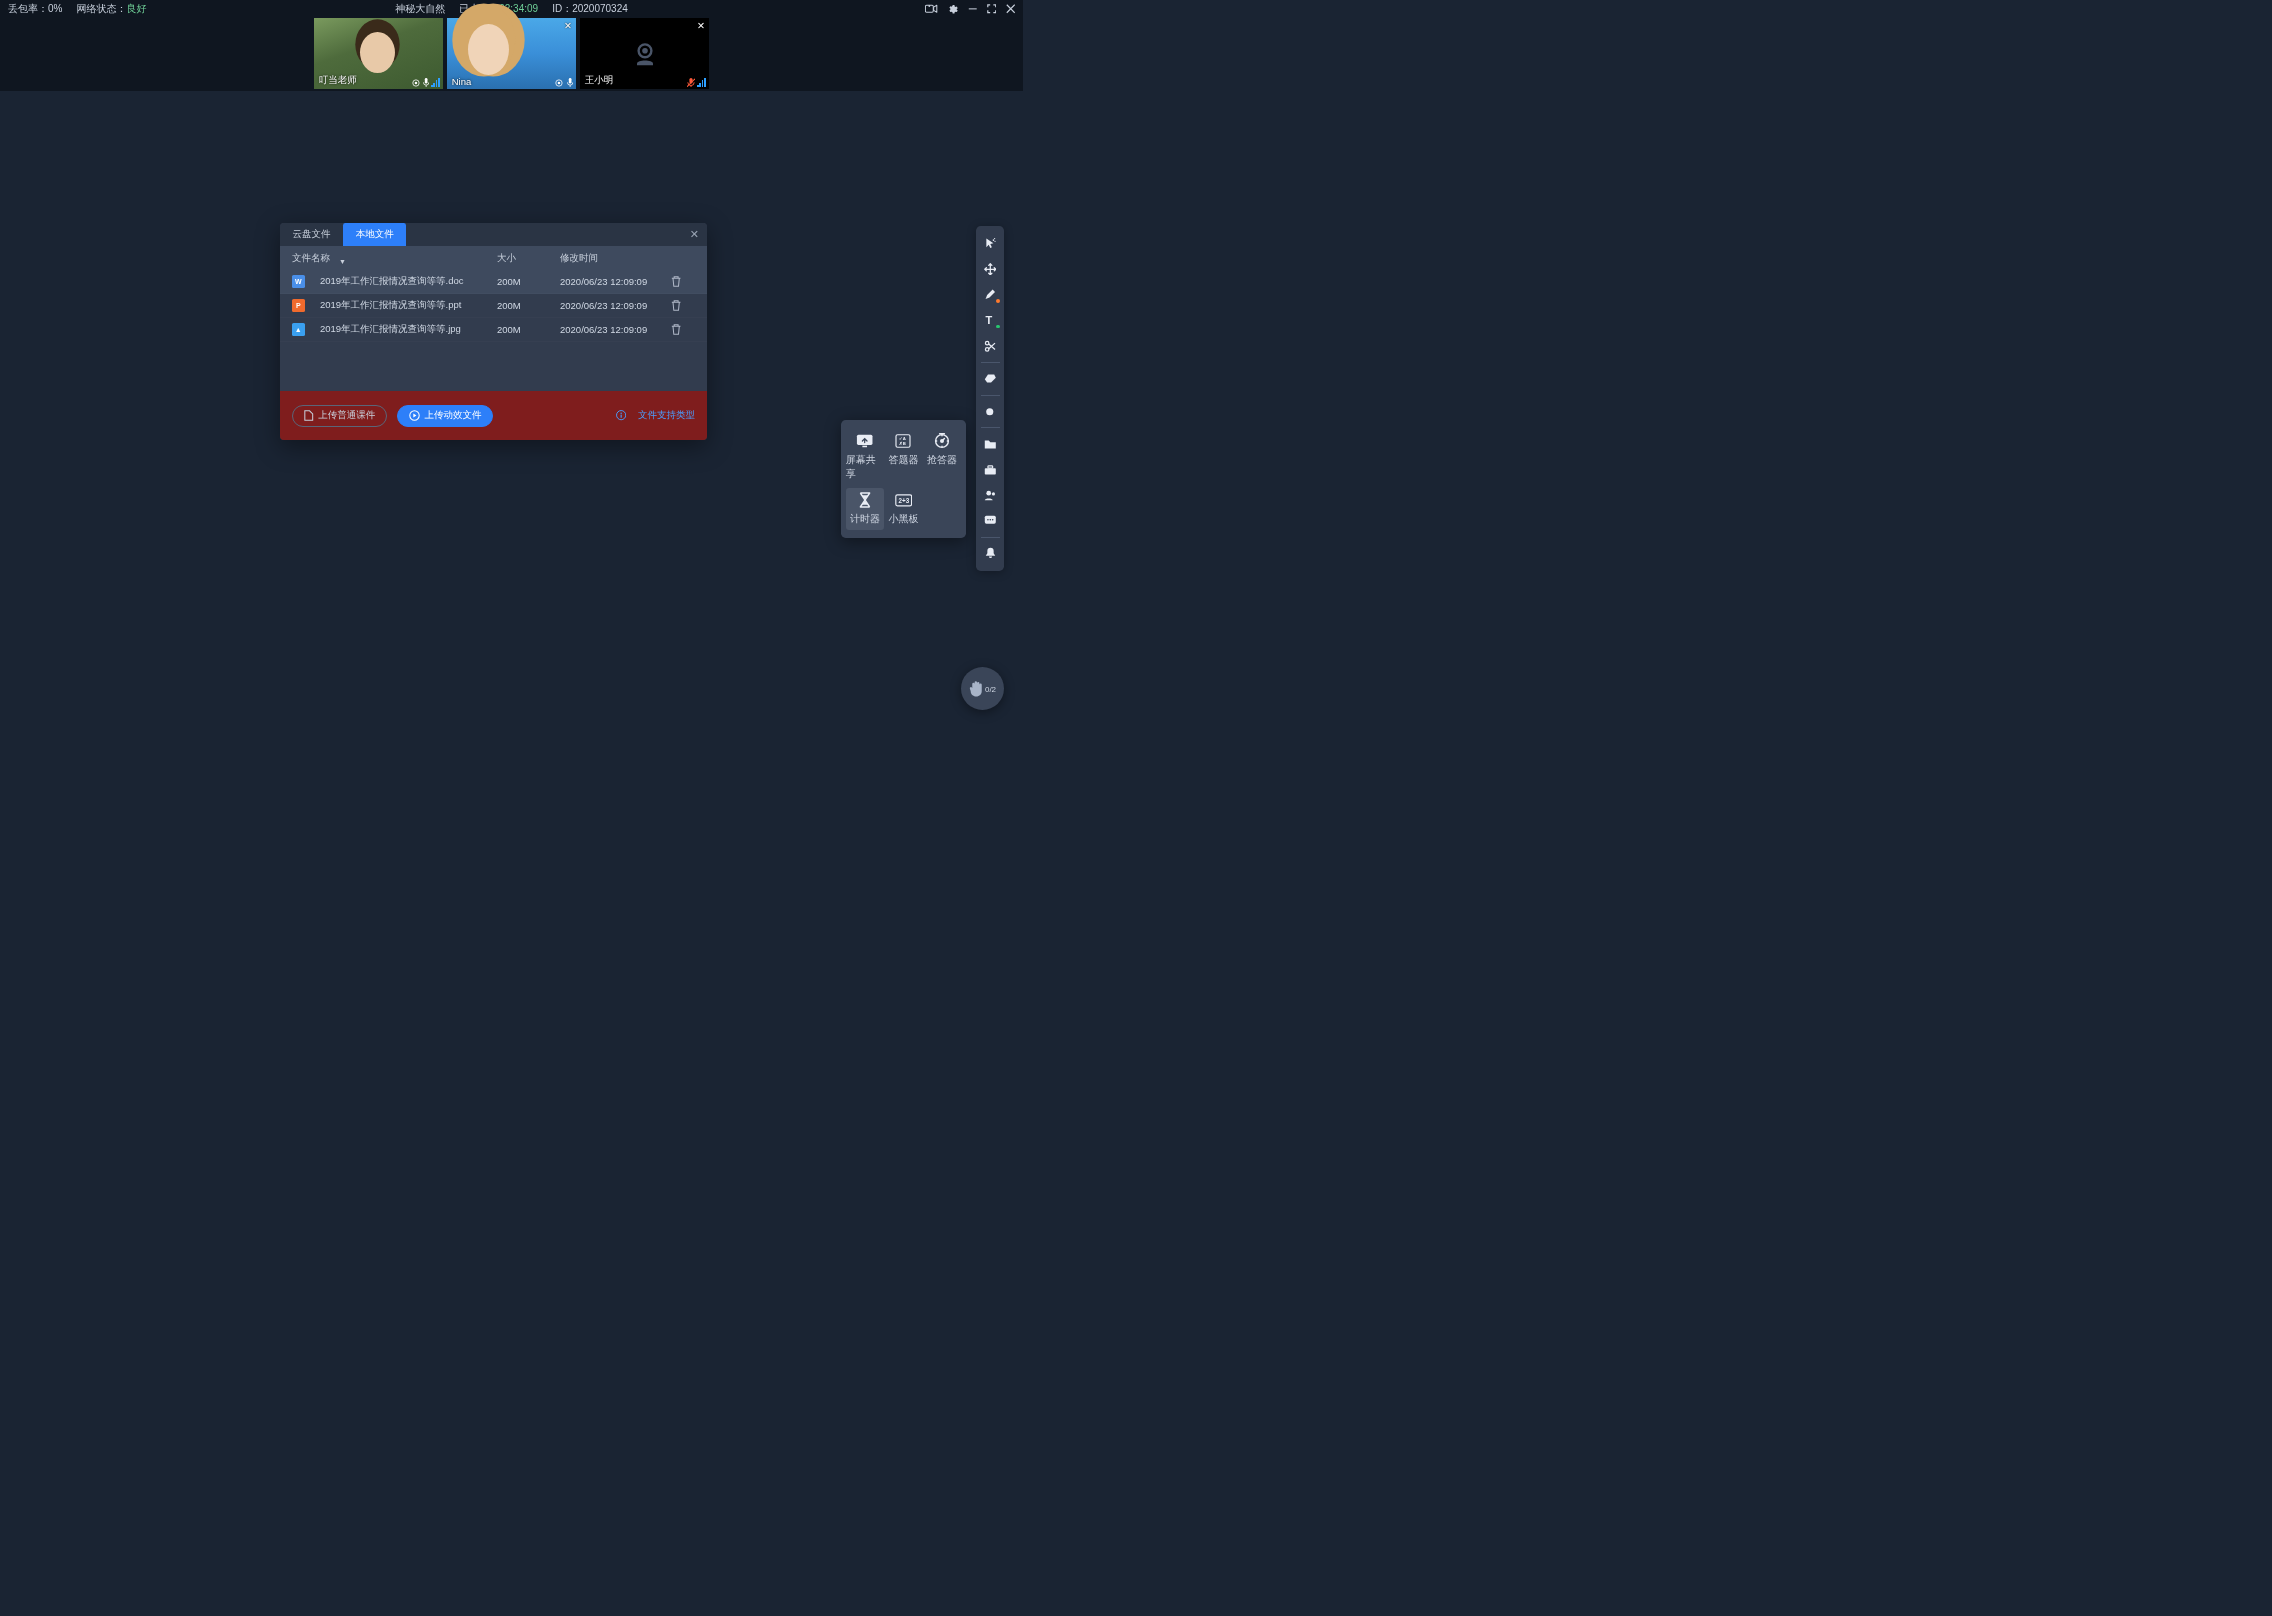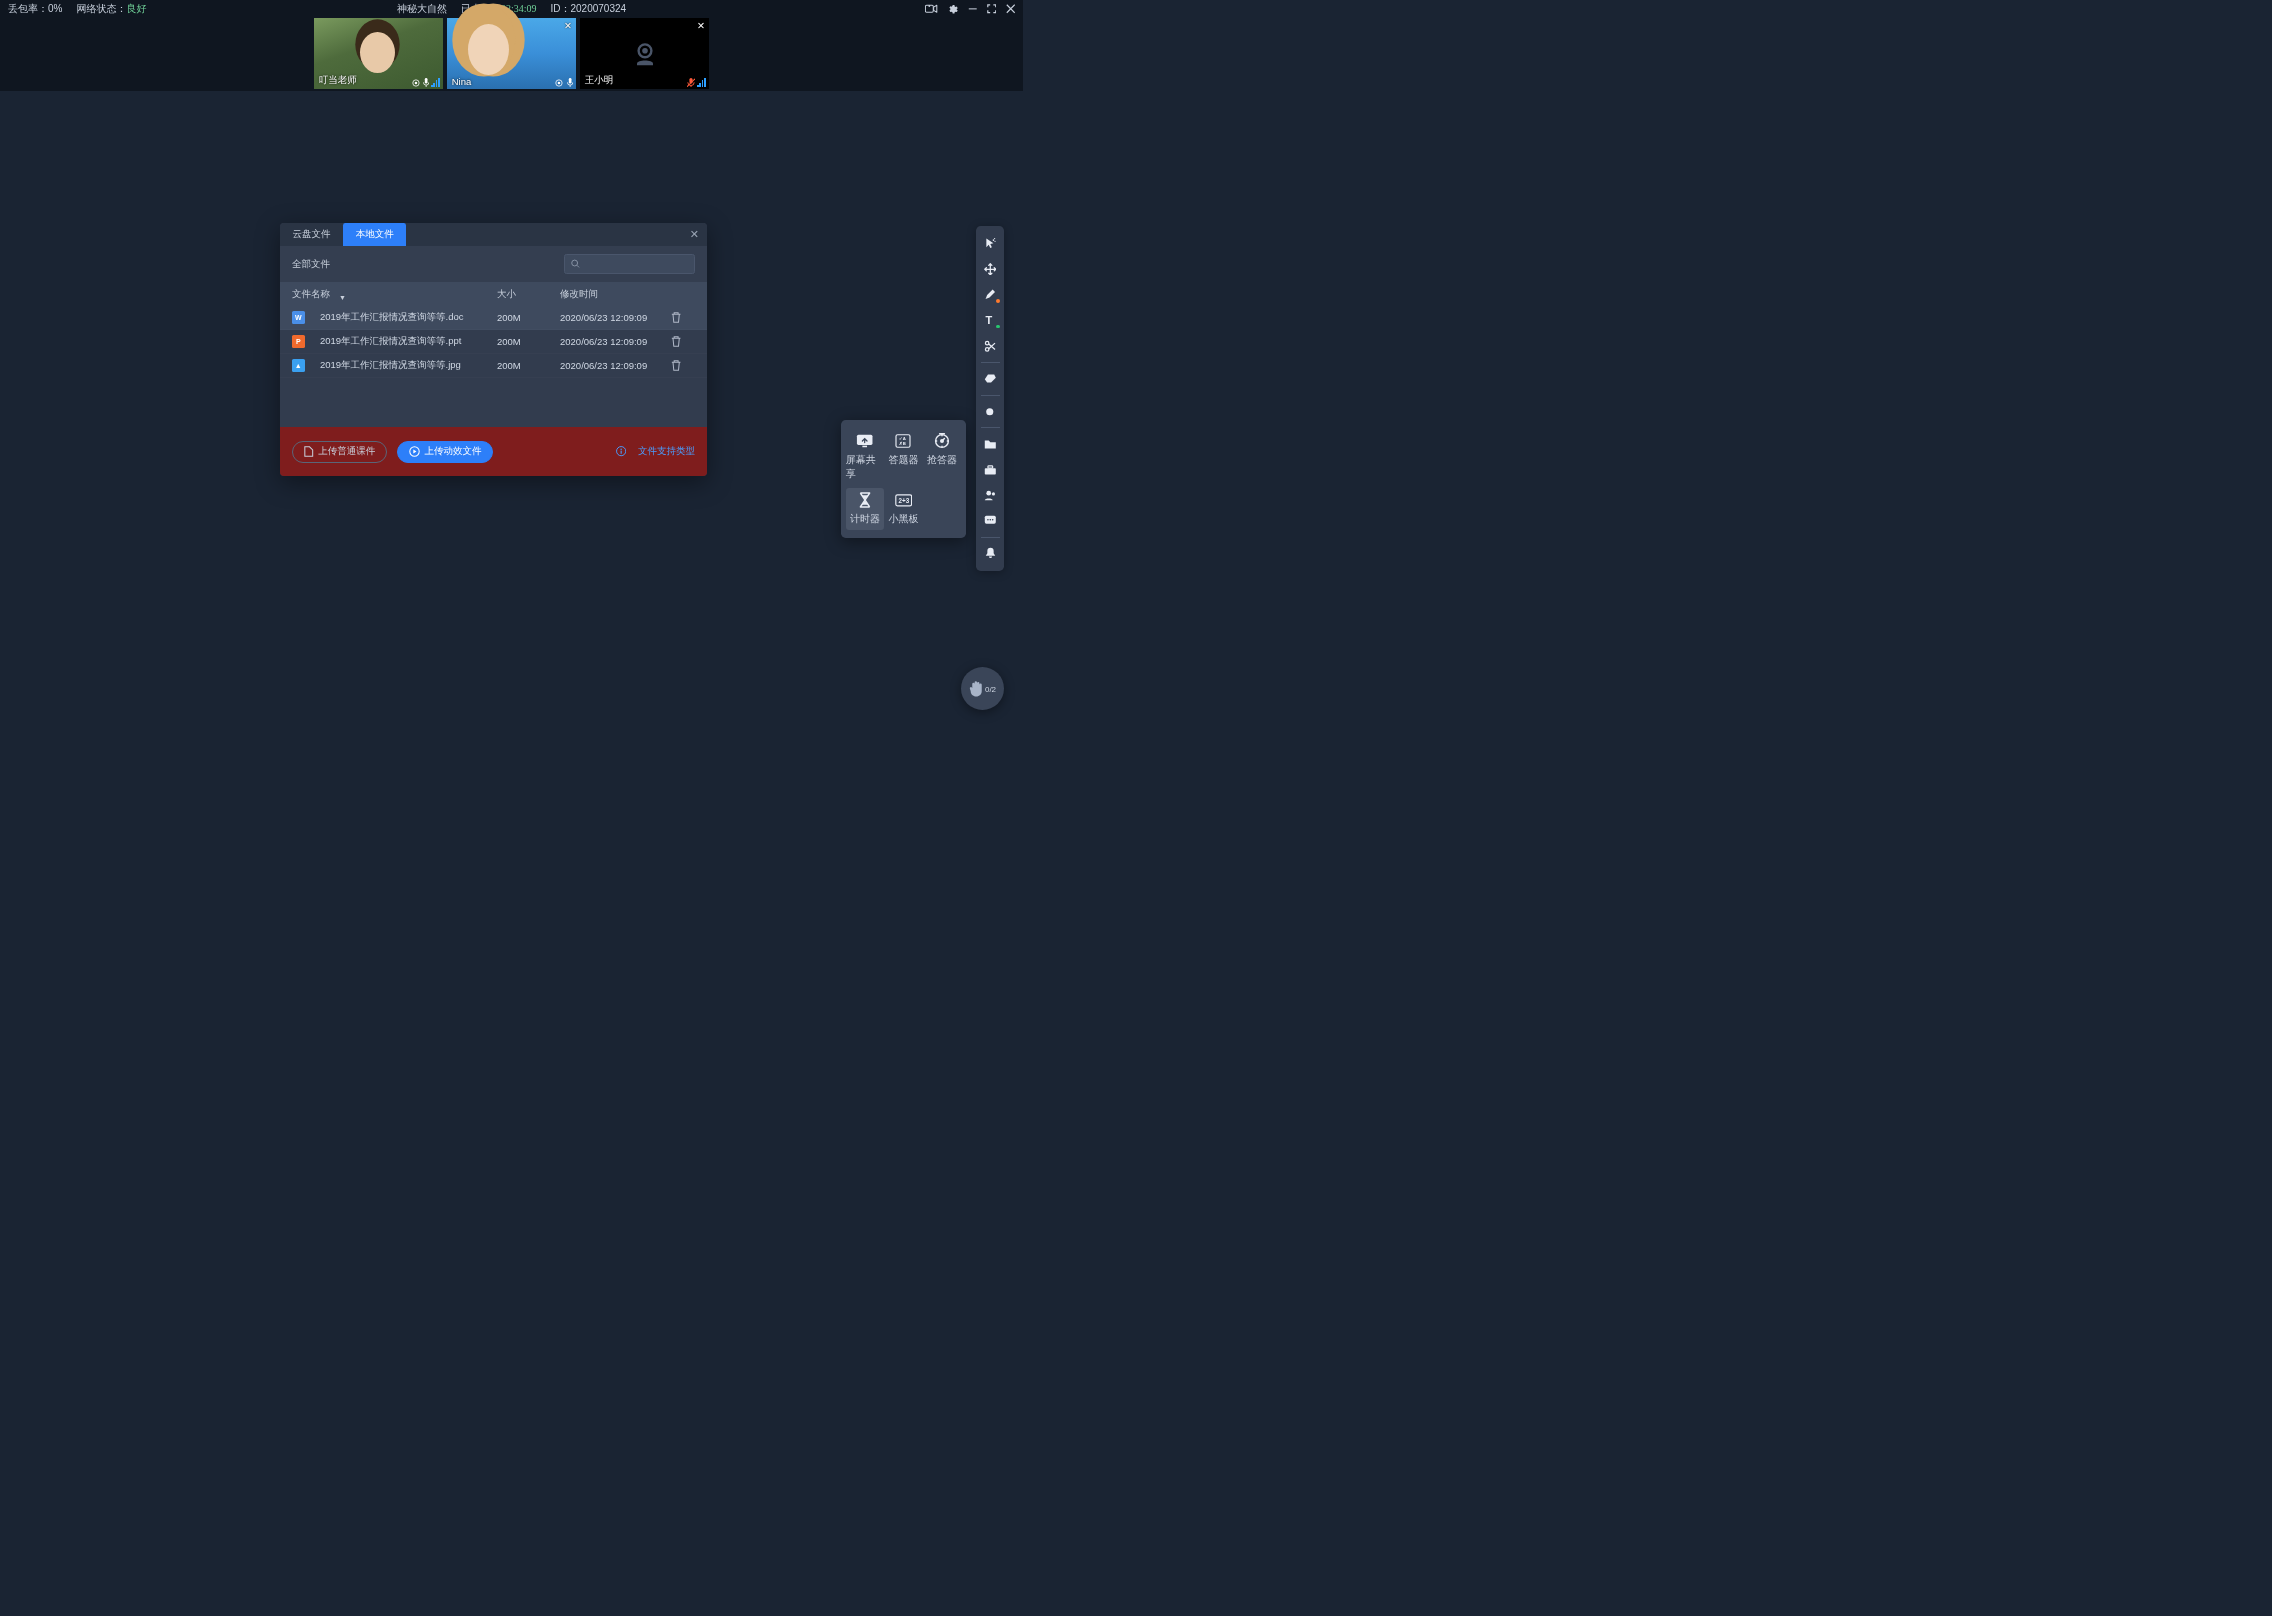--- a/index.html
+++ b/index.html
@@ -5,21 +5,21 @@
 * { margin: 0; padding: 0; box-sizing: border-box; font-family: -apple-system, "PingFang SC", "Microsoft YaHei", sans-serif; }
 body { background: #1a2433; width: 1023px; height: 729px; overflow: hidden; position: relative; color: #b8c4d4; }
 
 
 .top-bar { height: 18px; background: #0f1620; display: flex; align-items: center; padding: 0 8px; font-size: 10px; color: #c8d0dc; }
 .top-left { display: flex; gap: 14px; }
 .top-center { position: absolute; left: 50%; transform: translateX(-50%); display: flex; gap: 14px; }
 .top-right { margin-left: auto; display: flex; gap: 9.5px; align-items: center; }
 .top-right svg, .top-right span.ic { cursor: pointer; }
 .network-good { color: #6fcf97; }
-.elapsed-time { color: #6fcf97; font-family: Liberation Serif, serif; }
+.elapsed-time { color: #6fcf97; }
 
 
 .video-strip { height: 73px; background: #0f1620; display: flex; justify-content: center; gap: 4px; padding-top: 0; }
 .video-tile { width: 129px; height: 71px; position: relative; background: #0a0f18; }
 .video-tile.cam-off { background: #000; display: flex; align-items: center; justify-content: center; }
 .tile-close { position: absolute; top: 1.6px; right: 4px; color: #fff; font-size: 9.5px; cursor: pointer; text-shadow: 0 0 1.6px #000; }
 .tile-name { position: absolute; bottom: 1.6px; left: 4.7px; font-size: 9.5px; color: #fff; text-shadow: 0 0 2.4px #000; }
 .tile-icons { position: absolute; bottom: 1.6px; right: 3.2px; display: flex; gap: 1.6px; align-items: flex-end; }
 .avatar-bg1 { background: linear-gradient(160deg,#7a9a5e 0%, #4e6b3c 40%, #3d5a30 100%); }
 .avatar-bg2 { background: linear-gradient(180deg,#4aa8e8 0%,#3a8fd8 50%,#2a70b0 100%); }
@@ -190,30 +190,20 @@
         </span>
     </div>
   </div>
 </div>
 
 <div class="file-dialog">
   <div class="dialog-tabs">
     <div class="dlg-tab">云盘文件</div>
     <div class="dlg-tab active">本地文件</div>
     <span class="dlg-close">✕</span>
-  </div>
-  <div class="dialog-filter-row">
-    <span class="filter-label">全部文件</span>
-    <div class="search-box">
-      <svg width="9.5" height="9.5" viewBox="0 0 12 12">
-          <circle cx="5" cy="5" r="4" fill="none" stroke="#8a96a8" stroke-width="1.3"></circle>
-          <line x1="8" y1="8" x2="11" y2="11" stroke="#8a96a8" stroke-width="1.3"></line>
-        </svg>
-      <input type="text" style="">
-    </div>
   </div>
   <div class="table-header">
     <div class="col-name">
         <span>文件名称</span> 
         <span class="sort-arrow">▼</span>
       </div>
     <div class="col-size">大小</div>
     <div class="col-time">修改时间</div>
     <div class="col-act"></div>
   </div>

